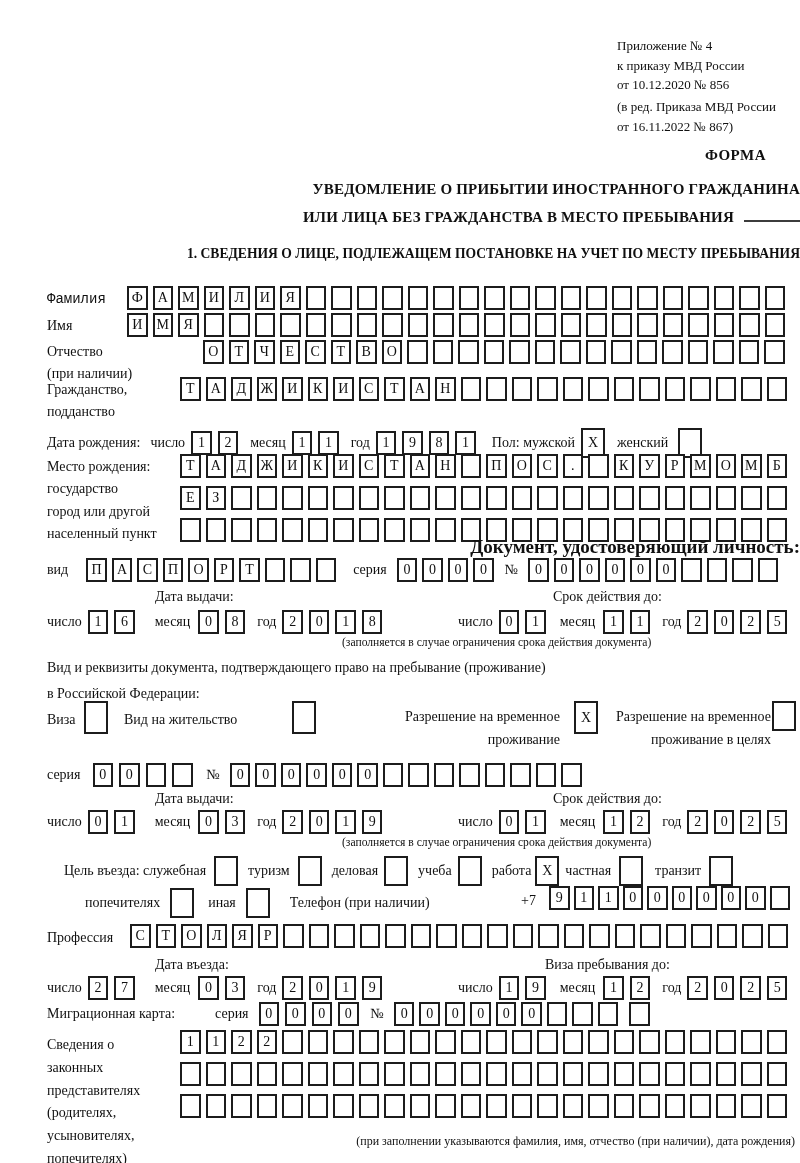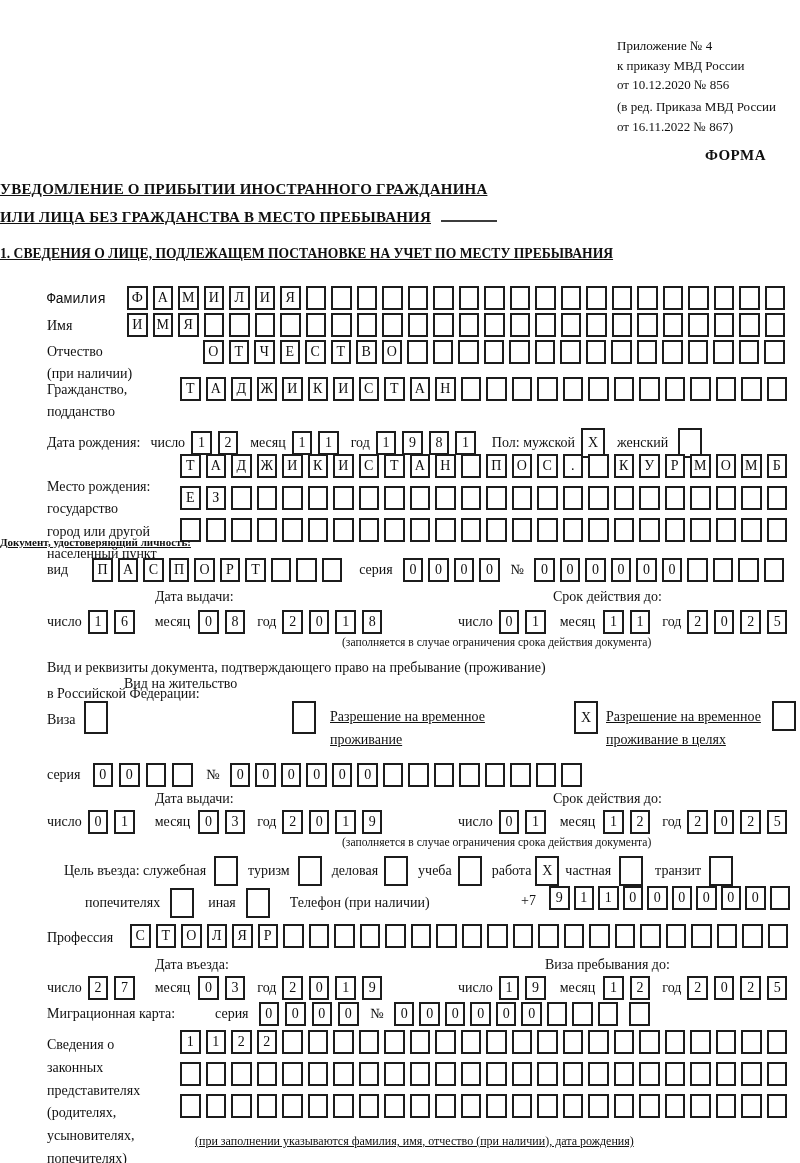--- a/index.html
+++ b/index.html
@@ -3,41 +3,41 @@
 <meta charset="utf-8">
 <style>
   * { margin:0; padding:0; box-sizing:border-box; }
   html,body { width:800px; height:1163px; }
   body {
     background:#ffffff; color:#101010; position:relative; overflow:hidden;
     font-family:"Liberation Serif","DejaVu Serif",serif; font-size:14px;
   }
   .abs { position:absolute; }
   .b { font-weight:bold; }
-  .center { text-align:left;text-decoration:underline; }
+  .center { text-align:right; }
   .small { font-size:13px; line-height:19.5px; }
   .note { font-size:11.6px; }
   .lbl { font-size:14px; white-space:nowrap; }
   .lines { line-height:22.4px; white-space:nowrap; }
   .row { display:flex; align-items:center; }
   .cells { display:flex; align-items:flex-start; }
   .cell {
     flex:none; width:20.5px; height:24px; border:2px solid #1c1c1c; margin-right:5px;
     display:inline-flex; align-items:center; justify-content:center;
     font-size:14px; line-height:1; background:#fff;
   }
   .dates .cell { margin-right:6px; }
   .tight .cell { margin-right:4px; }
   .cb .cell { width:24px; height:30px; margin-right:0; }
   .cbtall .cell { height:33px; }
   .titleline { font-size:15px; font-weight:bold; letter-spacing:.2px; }
   .underline-blank { display:inline-block; width:56px; border-bottom:2.5px solid #3c3c3c; height:18px; margin-left:10px; }
   .sect { font-size:13.6px; font-weight:bold; }
   .ml6{margin-left:6px}.ml8{margin-left:8px}.ml10{margin-left:10px}.ml12{margin-left:12px}.ml14{margin-left:14px}.ml20{margin-left:20px}
-  .mr4{margin-right:4px}.mr6{margin-right:6px}.mr8{margin-right:8px}.mr10{margin-right:10px}.mr12{margin-right:12px}.mr30{margin-right:24px}.mr40{margin-right:40px}
+  .mr4{margin-right:4px}.mr6{margin-right:6px}.mr8{margin-right:8px}.mr10{margin-right:10px}.mr12{margin-right:12px}.mr30{margin-right:18px}.mr40{margin-right:40px}
 </style>
 </head>
 <body>
 
 <div class="abs small" style="left:617px; top:36px;">
   <div>Приложение № 4</div>
   <div>к приказу МВД России</div>
   <div>от 10.12.2020 № 856</div>
 </div>
 <div class="abs small" style="left:617px; top:97px;">
@@ -195,21 +195,21 @@
   <span class="lbl ml10 mr6">Пол: мужской</span>
   <span class="cells cb">
       <span class="cell">X</span>
     </span>
   <span class="lbl ml12 mr10">женский</span>
   <span class="cells cb">
       <span class="cell"></span>
     </span>
 </div>
 
-<div class="abs lines" style="left:47px; top:476px;">
+<div class="abs lines" style="left:47px; top:456px;">
   <div>Место рождения:</div>
   <div>государство</div>
   <div>город или другой</div>
   <div>населенный пункт</div>
 </div>
 <div class="abs cells" style="left:180px; top:454px;">
     <span class="cell">Т</span>
     <span class="cell">А</span>
     <span class="cell">Д</span>
     <span class="cell">Ж</span>
@@ -280,21 +280,21 @@
     <span class="cell"></span>
     <span class="cell"></span>
     <span class="cell"></span>
     <span class="cell"></span>
     <span class="cell"></span>
     <span class="cell"></span>
     <span class="cell"></span>
     <span class="cell"></span>
   </div>
 
-<div class="abs center b" style="left:0; right:0; top:536px; font-size:11px;">Документ, удостоверяющий личность:</div>
+<div class="abs center b" style="left:0; right:0; top:536px; font-size:19px;">Документ, удостоверяющий личность:</div>
 
 <div class="abs row" style="left:47px; top:558px;">
   <span class="lbl mr30">вид</span>
   <span class="cells">
       <span class="cell">П</span>
       <span class="cell">А</span>
       <span class="cell">С</span>
       <span class="cell">П</span>
       <span class="cell">О</span>
       <span class="cell">Р</span>
@@ -369,21 +369,21 @@
 </div>
 <div class="abs note" style="left:342px; top:636px;">(заполняется в случае ограничения срока действия документа)</div>
 
 <div class="abs lbl" style="left:47px; top:660px;">Вид и реквизиты документа, подтверждающего право на пребывание (проживание)</div>
 <div class="abs lbl" style="left:47px; top:686px;">в Российской Федерации:</div>
 
 <div class="abs lbl" style="left:47px; top:712px;">Виза</div>
 <div class="abs cells cb cbtall" style="left:84px; top:701px;">
     <span class="cell"></span>
   </div>
-<div class="abs lbl" style="left:124px; top:676px;">Вид на жительство</div>
+<div class="abs lbl" style="left:124px; top:712px;">Вид на жительство</div>
 <div class="abs cells cb cbtall" style="left:292px; top:701px;">
     <span class="cell"></span>
   </div>
 <div class="abs center" style="left:330px; top:705px; width:230px; line-height:23px;">
   <div>Разрешение на временное</div>
   <div>проживание</div>
 </div>
 <div class="abs cells cb cbtall" style="left:574px; top:701px;">
     <span class="cell">X</span>
   </div>

